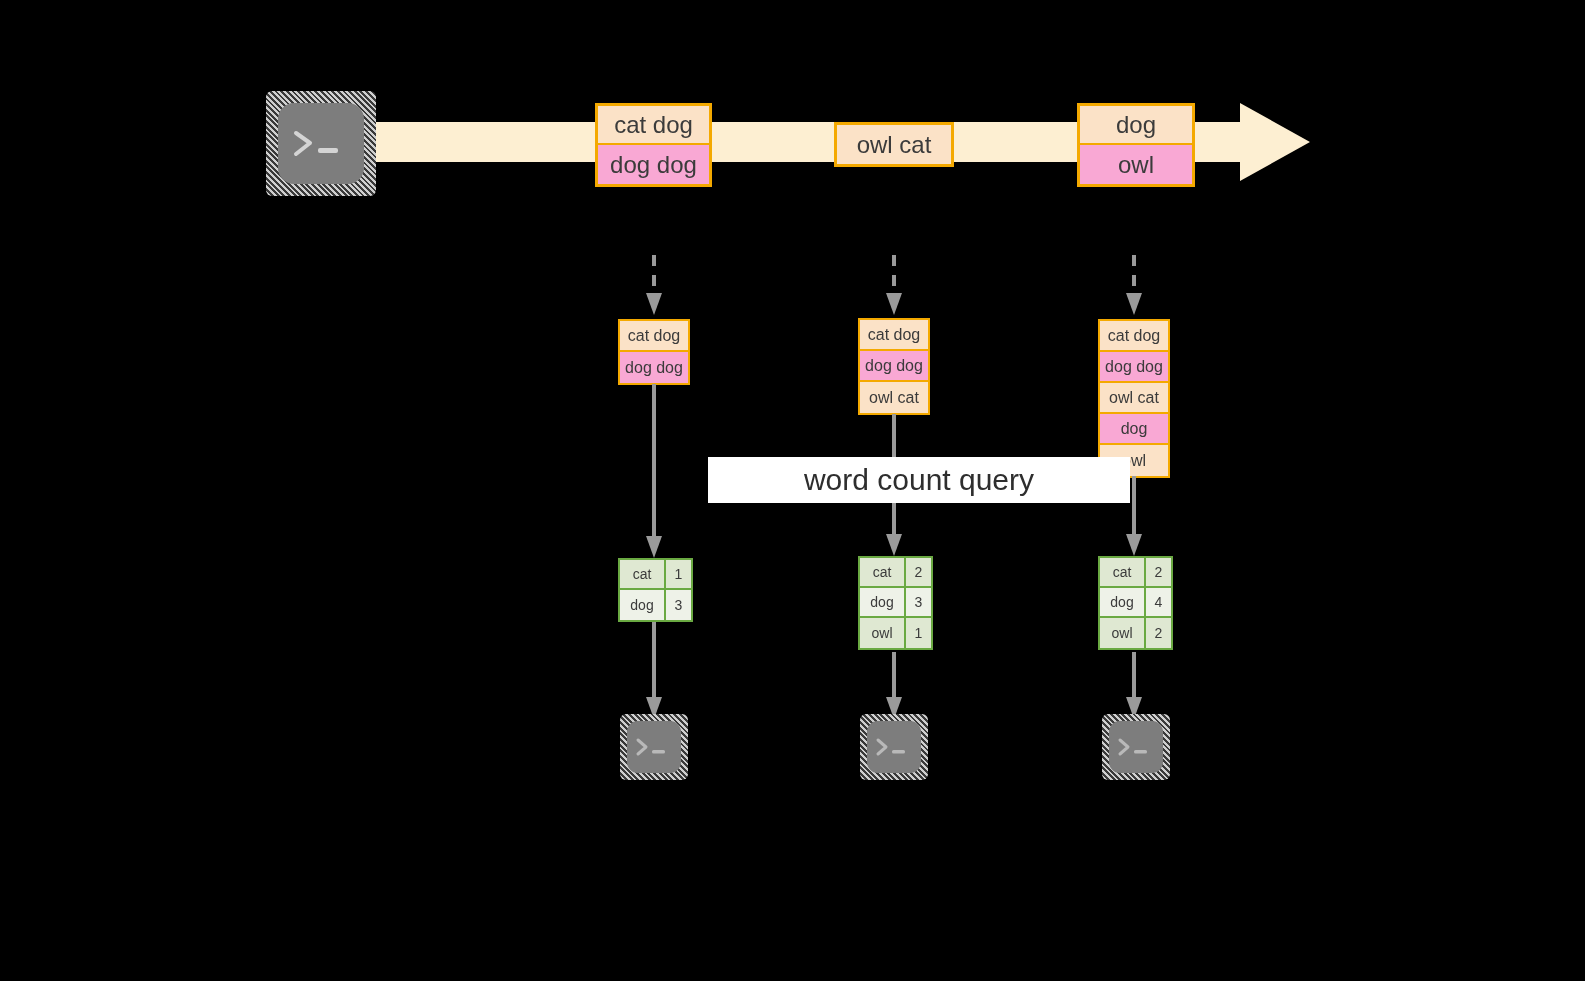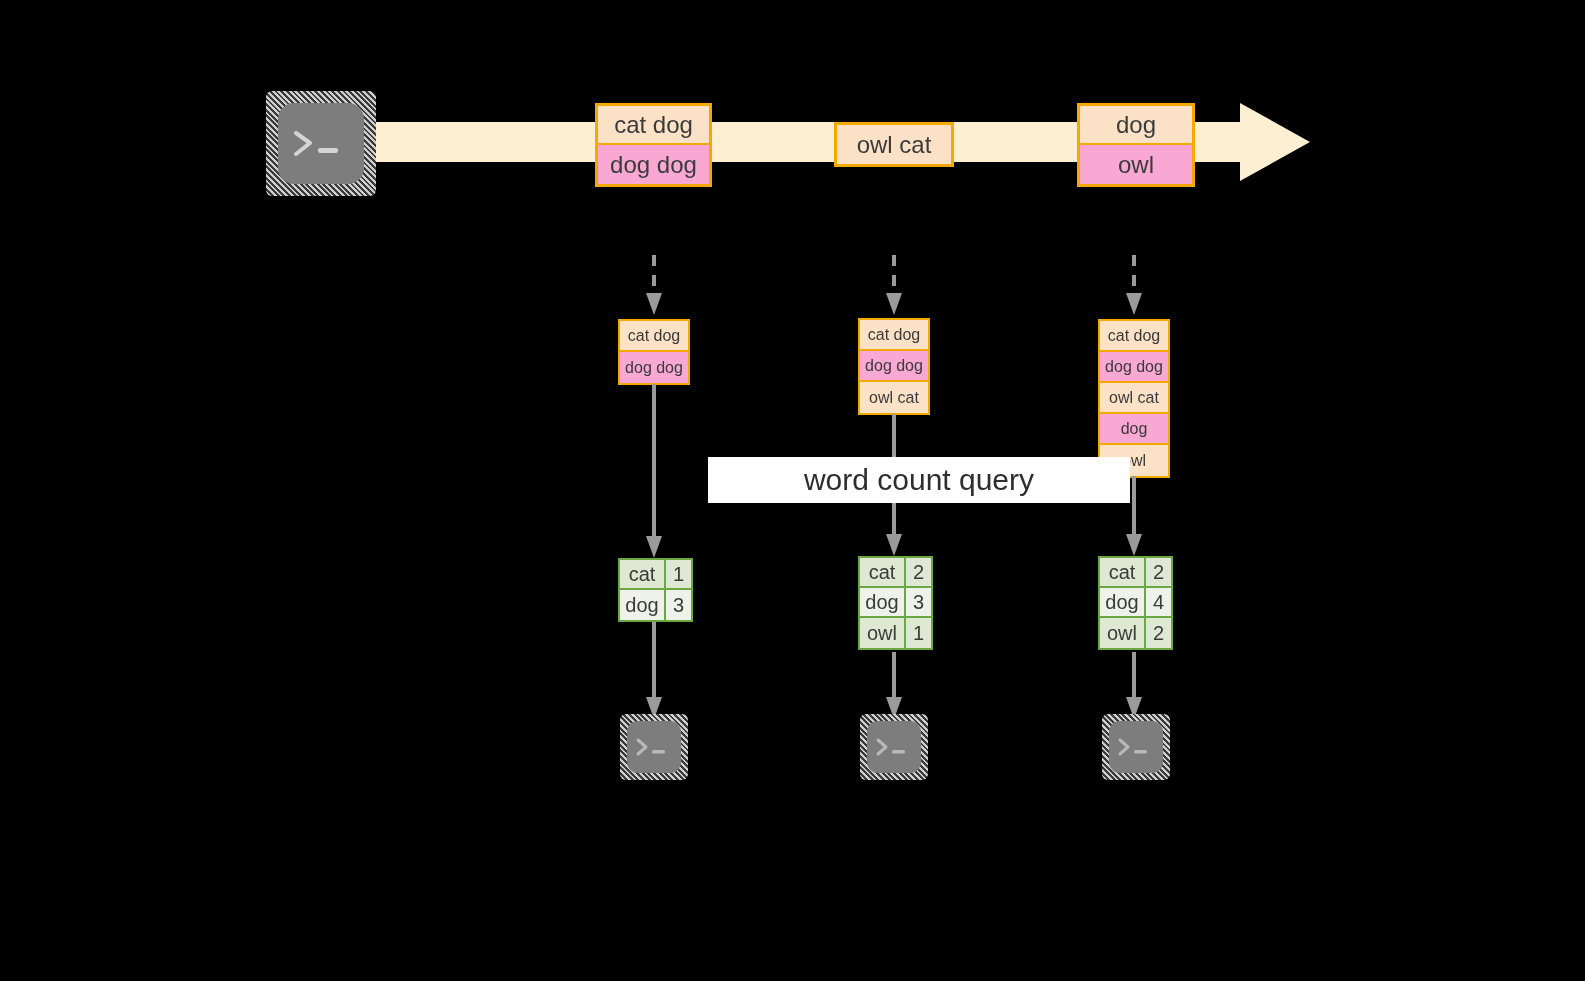--- a/index.html
+++ b/index.html
@@ -71,21 +71,21 @@
 
   
   .res-table {
     position:absolute;
     border:2px solid #6aa942;
     border-collapse:separate;
     background:#e4ecda;
   }
   .res-row { display:flex; }
   .res-cell {
-    font-size:20px;
+    font-size:14px;
     color:#3b3b3b;
     height:30px;
     display:flex; align-items:center; justify-content:center;
     border-right:2px solid #6aa942;
     border-bottom:2px solid #6aa942;
   }
   .res-row:last-child .res-cell { border-bottom:none; }
   .res-cell:last-child { border-right:none; }
   .res-cell.word { width:46px; }
   .res-cell.num  { width:25px; }

